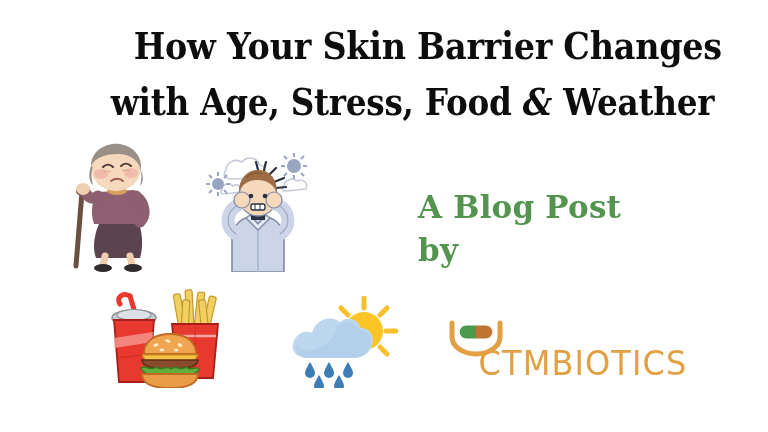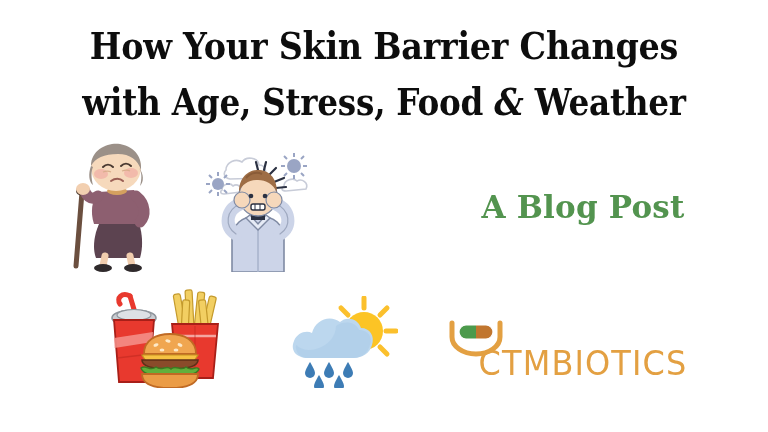--- a/index.html
+++ b/index.html
@@ -17,21 +17,21 @@
     background: #ffffff;
     overflow: hidden;
   }
 
   
   .title-block {
     position: absolute;
     left: 0;
     top: 18px;
     width: 768px;
-    text-align: center;
+    text-align: right;
   }
   .title-line {
     font-family: "DejaVu Serif", "Liberation Serif", serif;
     font-weight: bold;
     color: #0d0d0d;
     font-size: 38px;
     line-height: 56px;
     letter-spacing: -0.3px;
     white-space: nowrap;
     transform: scaleX(0.88);
@@ -44,21 +44,21 @@
     font-style: italic;
     font-family: "DejaVu Serif", serif;
   }
 
   
   .blog-text {
     position: absolute;
     left: 418px;
     top: 186px;
     width: 330px;
-    text-align: center;
+    text-align: left;
     font-family: "DejaVu Serif", "Liberation Serif", serif;
     font-weight: bold;
     color: #53944f;
     font-size: 31px;
     line-height: 43px;
     letter-spacing: 0.2px;
   }
   .blog-text .by {
     display: block;
   }
@@ -108,20 +108,21 @@
 
 <div class="canvas">
 
   <div class="title-block">
     <div class="title-line line1">How Your Skin Barrier Changes</div>
     <div class="title-line line2"><span>with Age, Stress, Food </span><span class="amp">&amp;</span><span> Weather</span></div>
   </div>
 
   <div class="blog-text">
     <span>A Blog Post</span>
+    <span class="by">by</span>
   </div>
 
   <div class="logo">
     <div class="logo-mark">
       <svg viewBox="0 0 60 40" width="60" height="40">
 
         <path d="M6 6 L6 20 A24 17 0 0 0 54 20 L54 6" fill="none" stroke="#e3a042" stroke-width="5" stroke-linecap="round"></path>
 
         <g transform="translate(13,8)">
           <path d="M7 0 L17 0 L17 14 L7 14 A7 7 0 0 1 7 0 Z" fill="#4c9a4c"></path>

